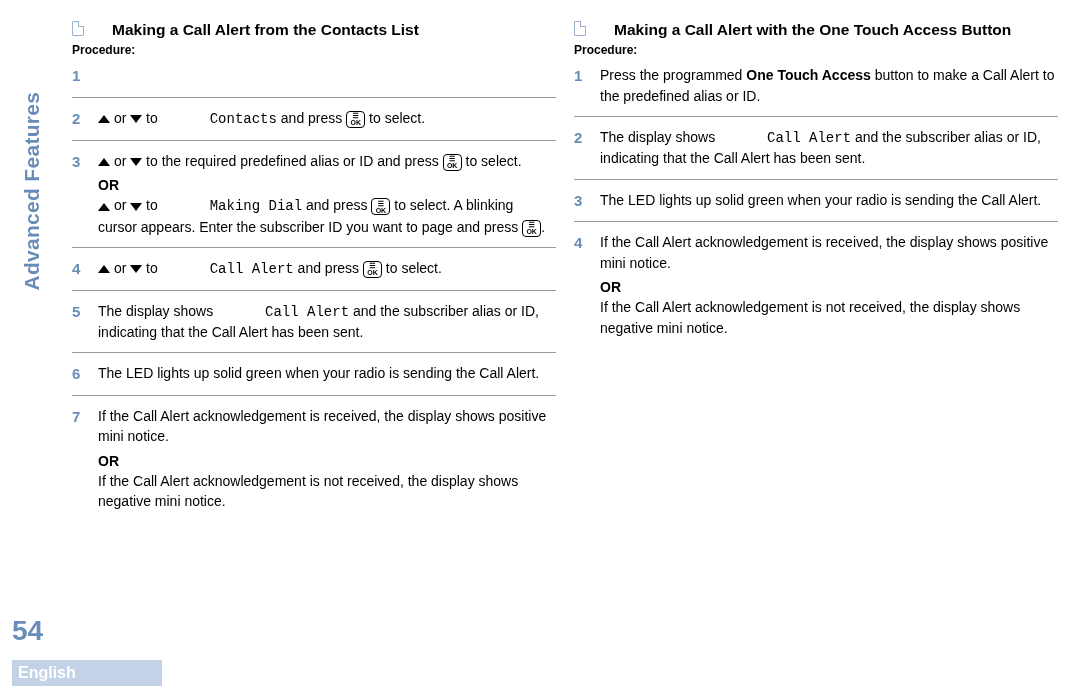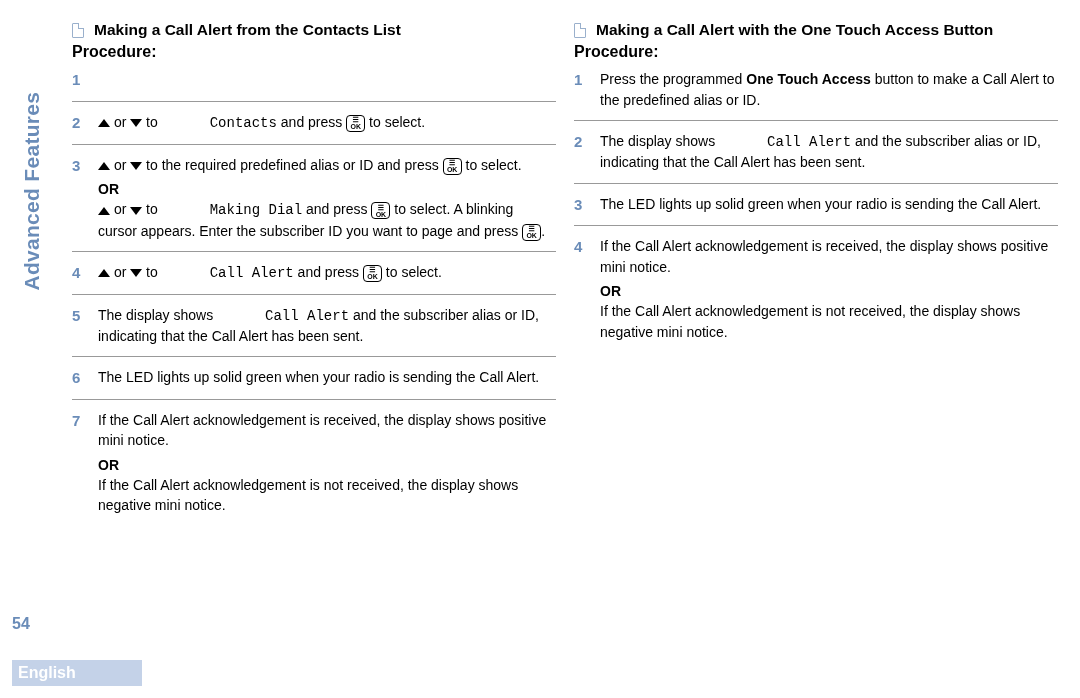--- a/index.html
+++ b/index.html
@@ -21,30 +21,30 @@
     font-size: 21px;
     font-weight: bold;
     color: #6a8cb8;
     letter-spacing: 0.3px;
   }
   
   .page-number {
     position: absolute;
     left: 12px;
     top: 615px;
-    font-size: 16px;
+    font-size: 28px;
     font-weight: bold;
     color: #6a8cb8;
   }
   
   .lang-bar {
     position: absolute;
     left: 12px;
     bottom: 12px;
-    width: 130px;
+    width: 150px;
     height: 26px;
     background: #c4d2e8;
     color: #fff;
     font-weight: bold;
     font-size: 16px;
     display: flex;
     align-items: center;
     padding-left: 6px;
   }
   
@@ -54,36 +54,36 @@
     margin-left: 60px;
     margin-right: 10px;
   }
   .col {
     flex: 1 1 0;
     min-width: 0;
   }
   
   .section-title {
     display: flex;
-    align-items: center;
-    gap: 10px;
+    align-items: flex-start;
+    gap: 28px;
     margin-bottom: 0;
   }
   .section-title .page-icon {
     margin-top: 1px;
   }
   .section-title .title-text {
     font-weight: bold;
     font-size: 15.5px;
     line-height: 1.25;
   }
   
   .proc-label {
     font-weight: bold;
-    font-size: 16px;
+    font-size: 12px;
     margin: 4px 0 8px 0;
   }
   
   .steps {
     list-style: none;
   }
   .step {
     display: flex;
     gap: 12px;
     padding-bottom: 10px;

